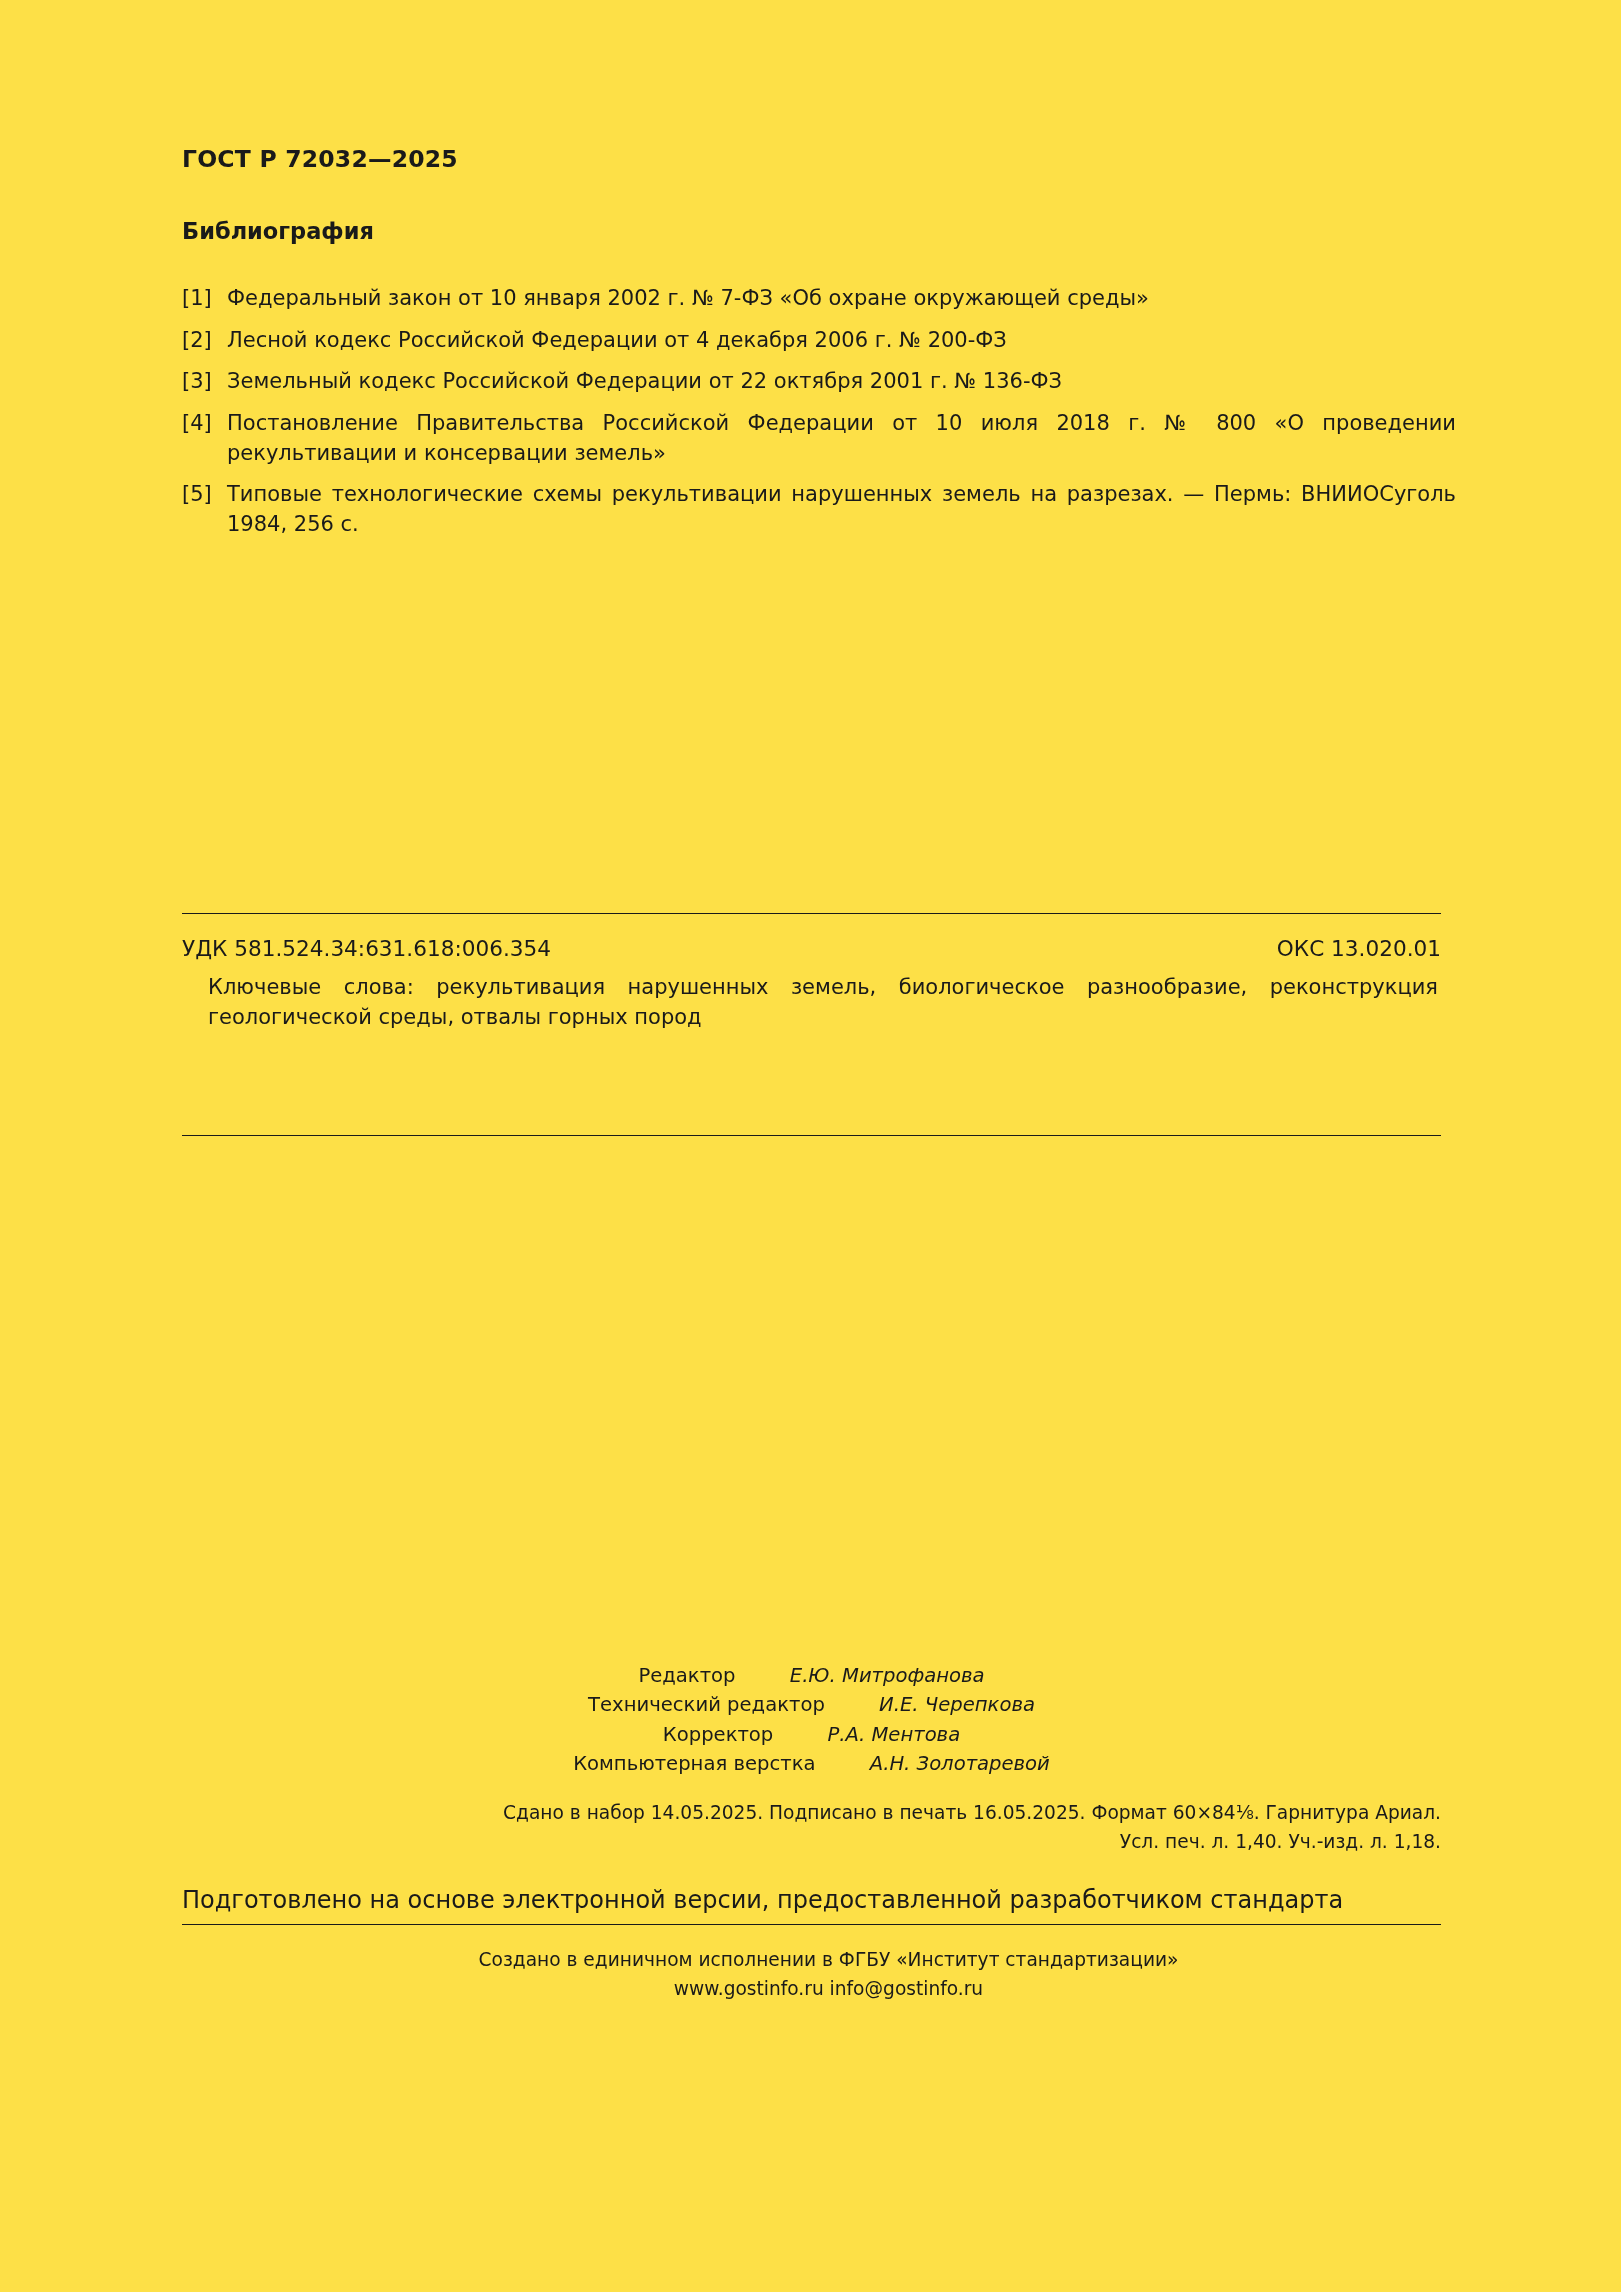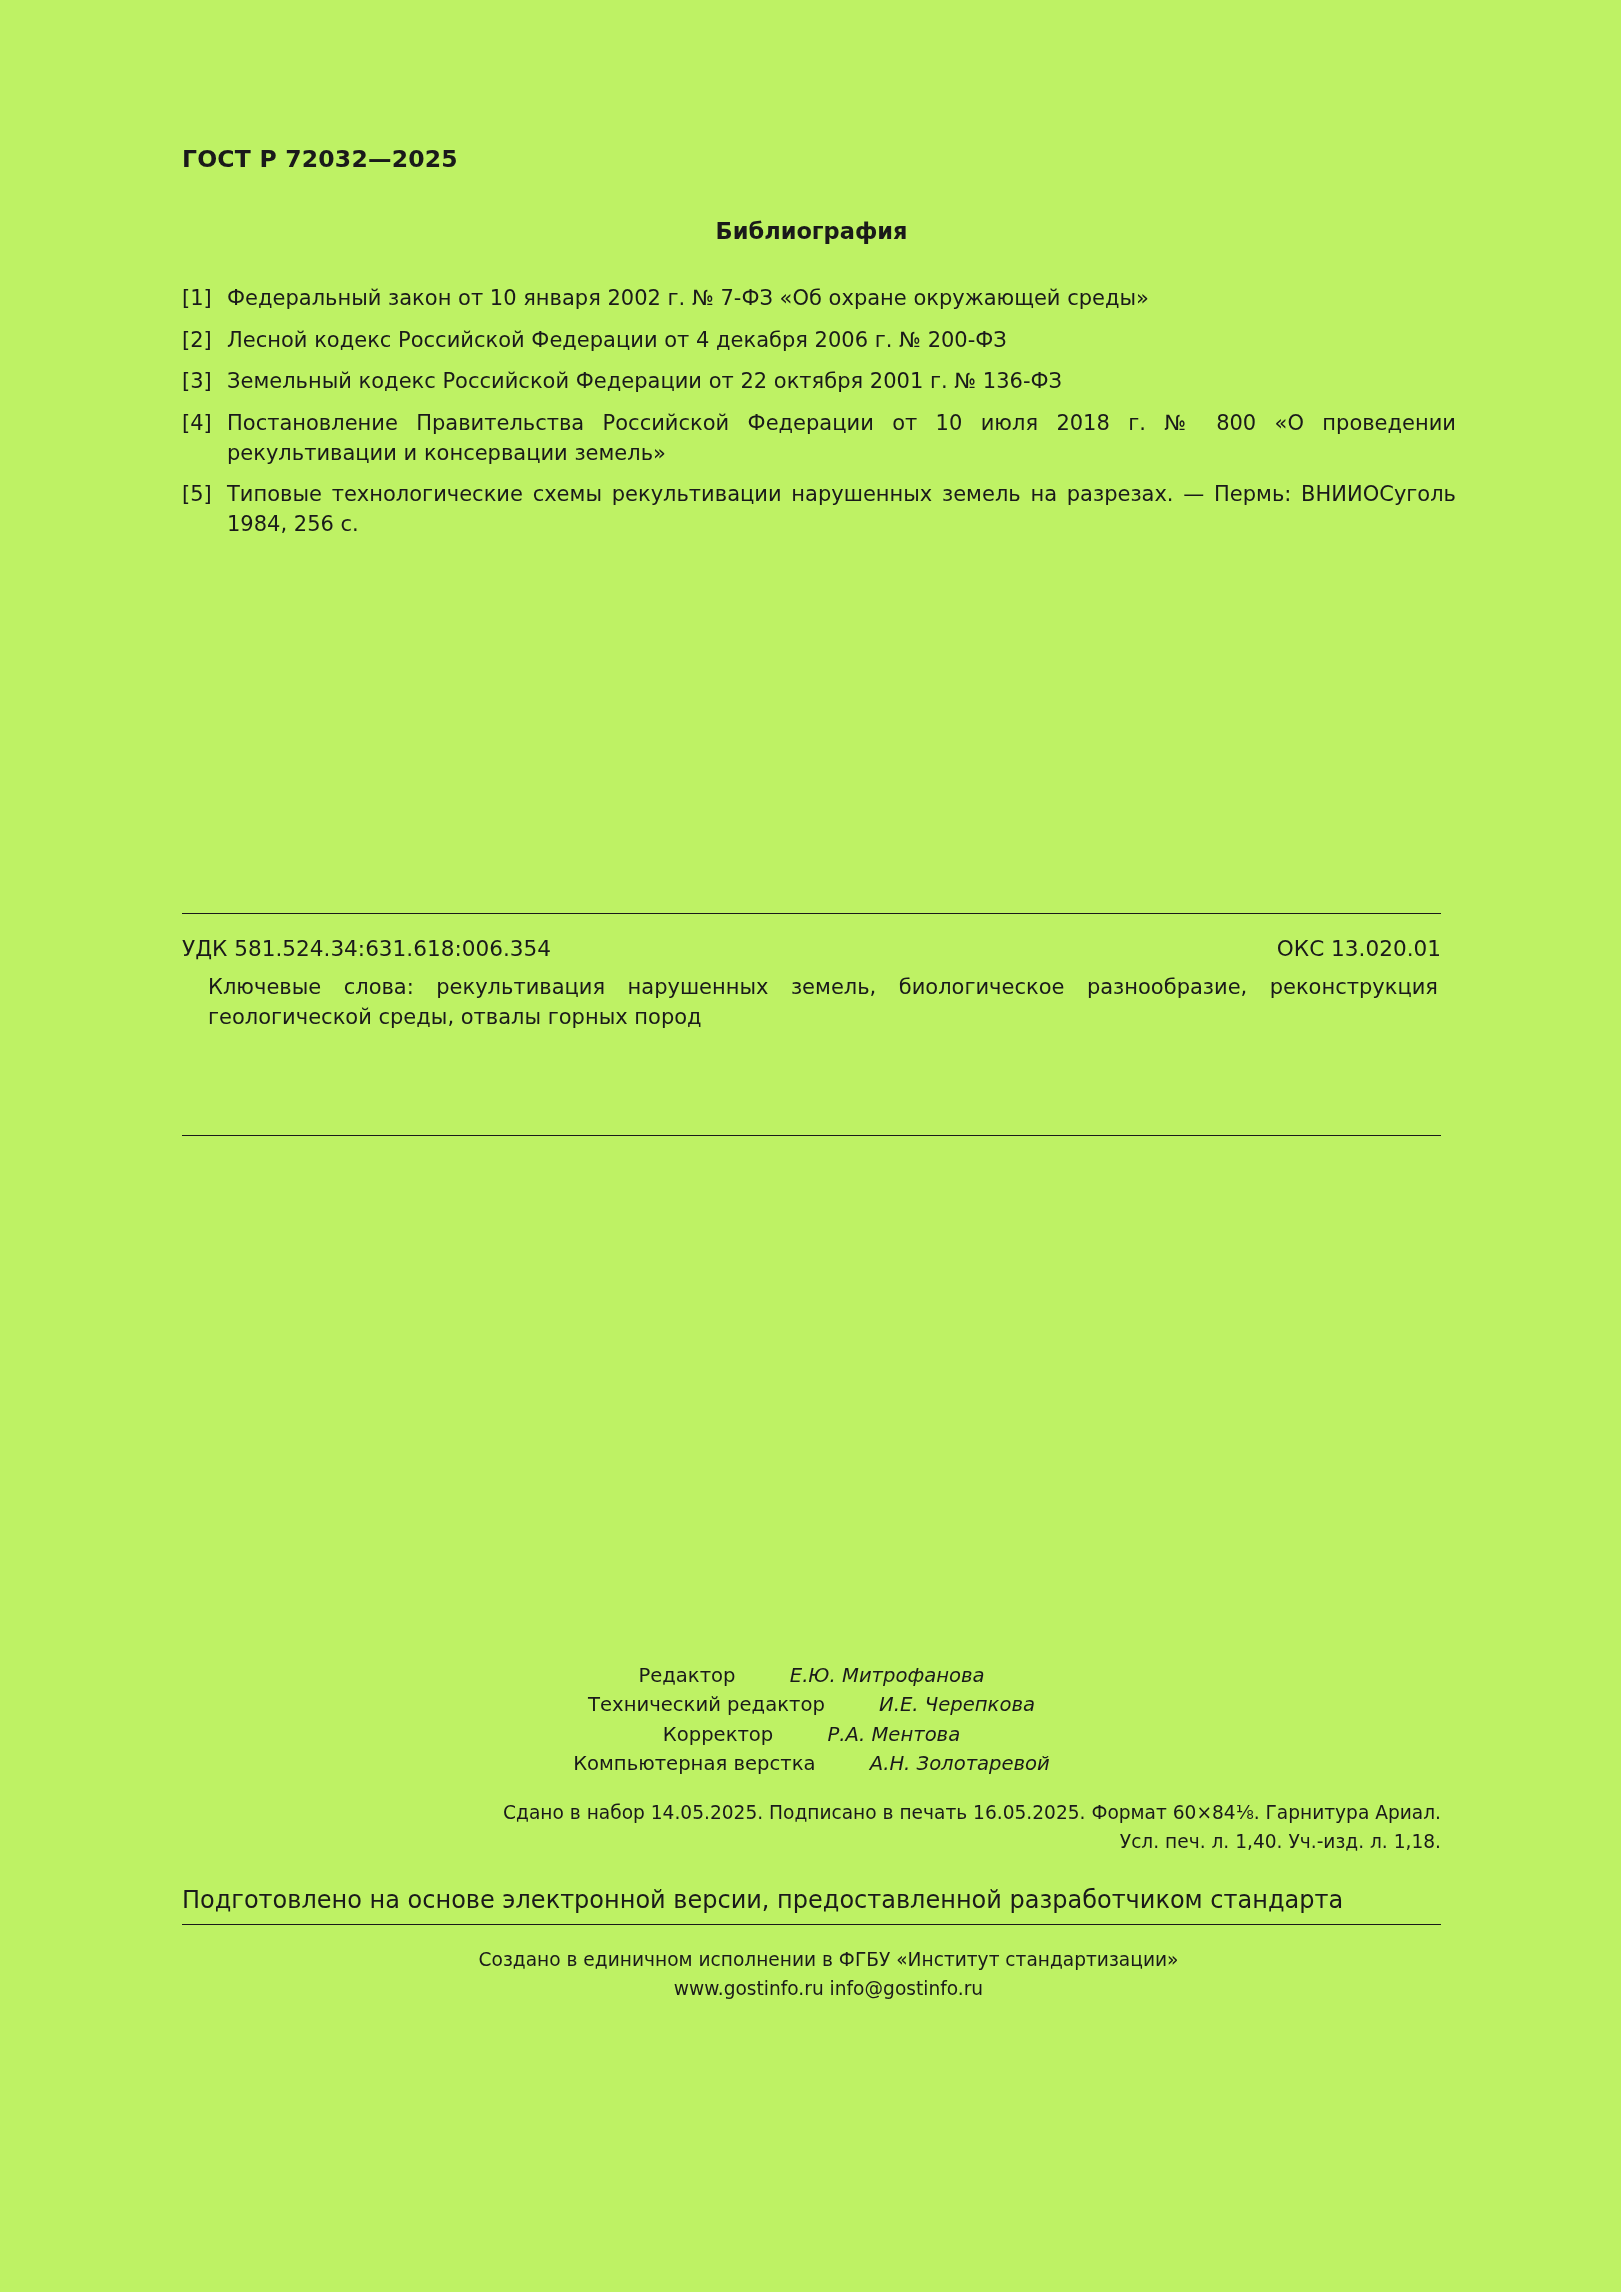--- a/index.html
+++ b/index.html
@@ -4,21 +4,21 @@
 <style>
   html, body {
     margin: 0;
     padding: 0;
     background: #ffffff;
   }
   .page {
     position: relative;
     width: 1621px;
     height: 2293px;
-    background: #bef264;
+    background: #fde047;
     font-family: "DejaVu Sans", sans-serif;
     color: #1a1a1a;
     box-sizing: border-box;
     overflow: hidden;
   }
 
   
   .doc-header {
     position: absolute;
     left: 182px;
@@ -27,21 +27,21 @@
     font-weight: bold;
     letter-spacing: 0.2px;
   }
 
   
   .biblio-title {
     position: absolute;
     left: 182px;
     top: 218px;
     width: 1259px;
-    text-align: center;
+    text-align: left;
     font-size: 22.5px;
     font-weight: bold;
   }
 
   
   .biblio-list {
     position: absolute;
     left: 182px;
     top: 284px;
     width: 1274px;

